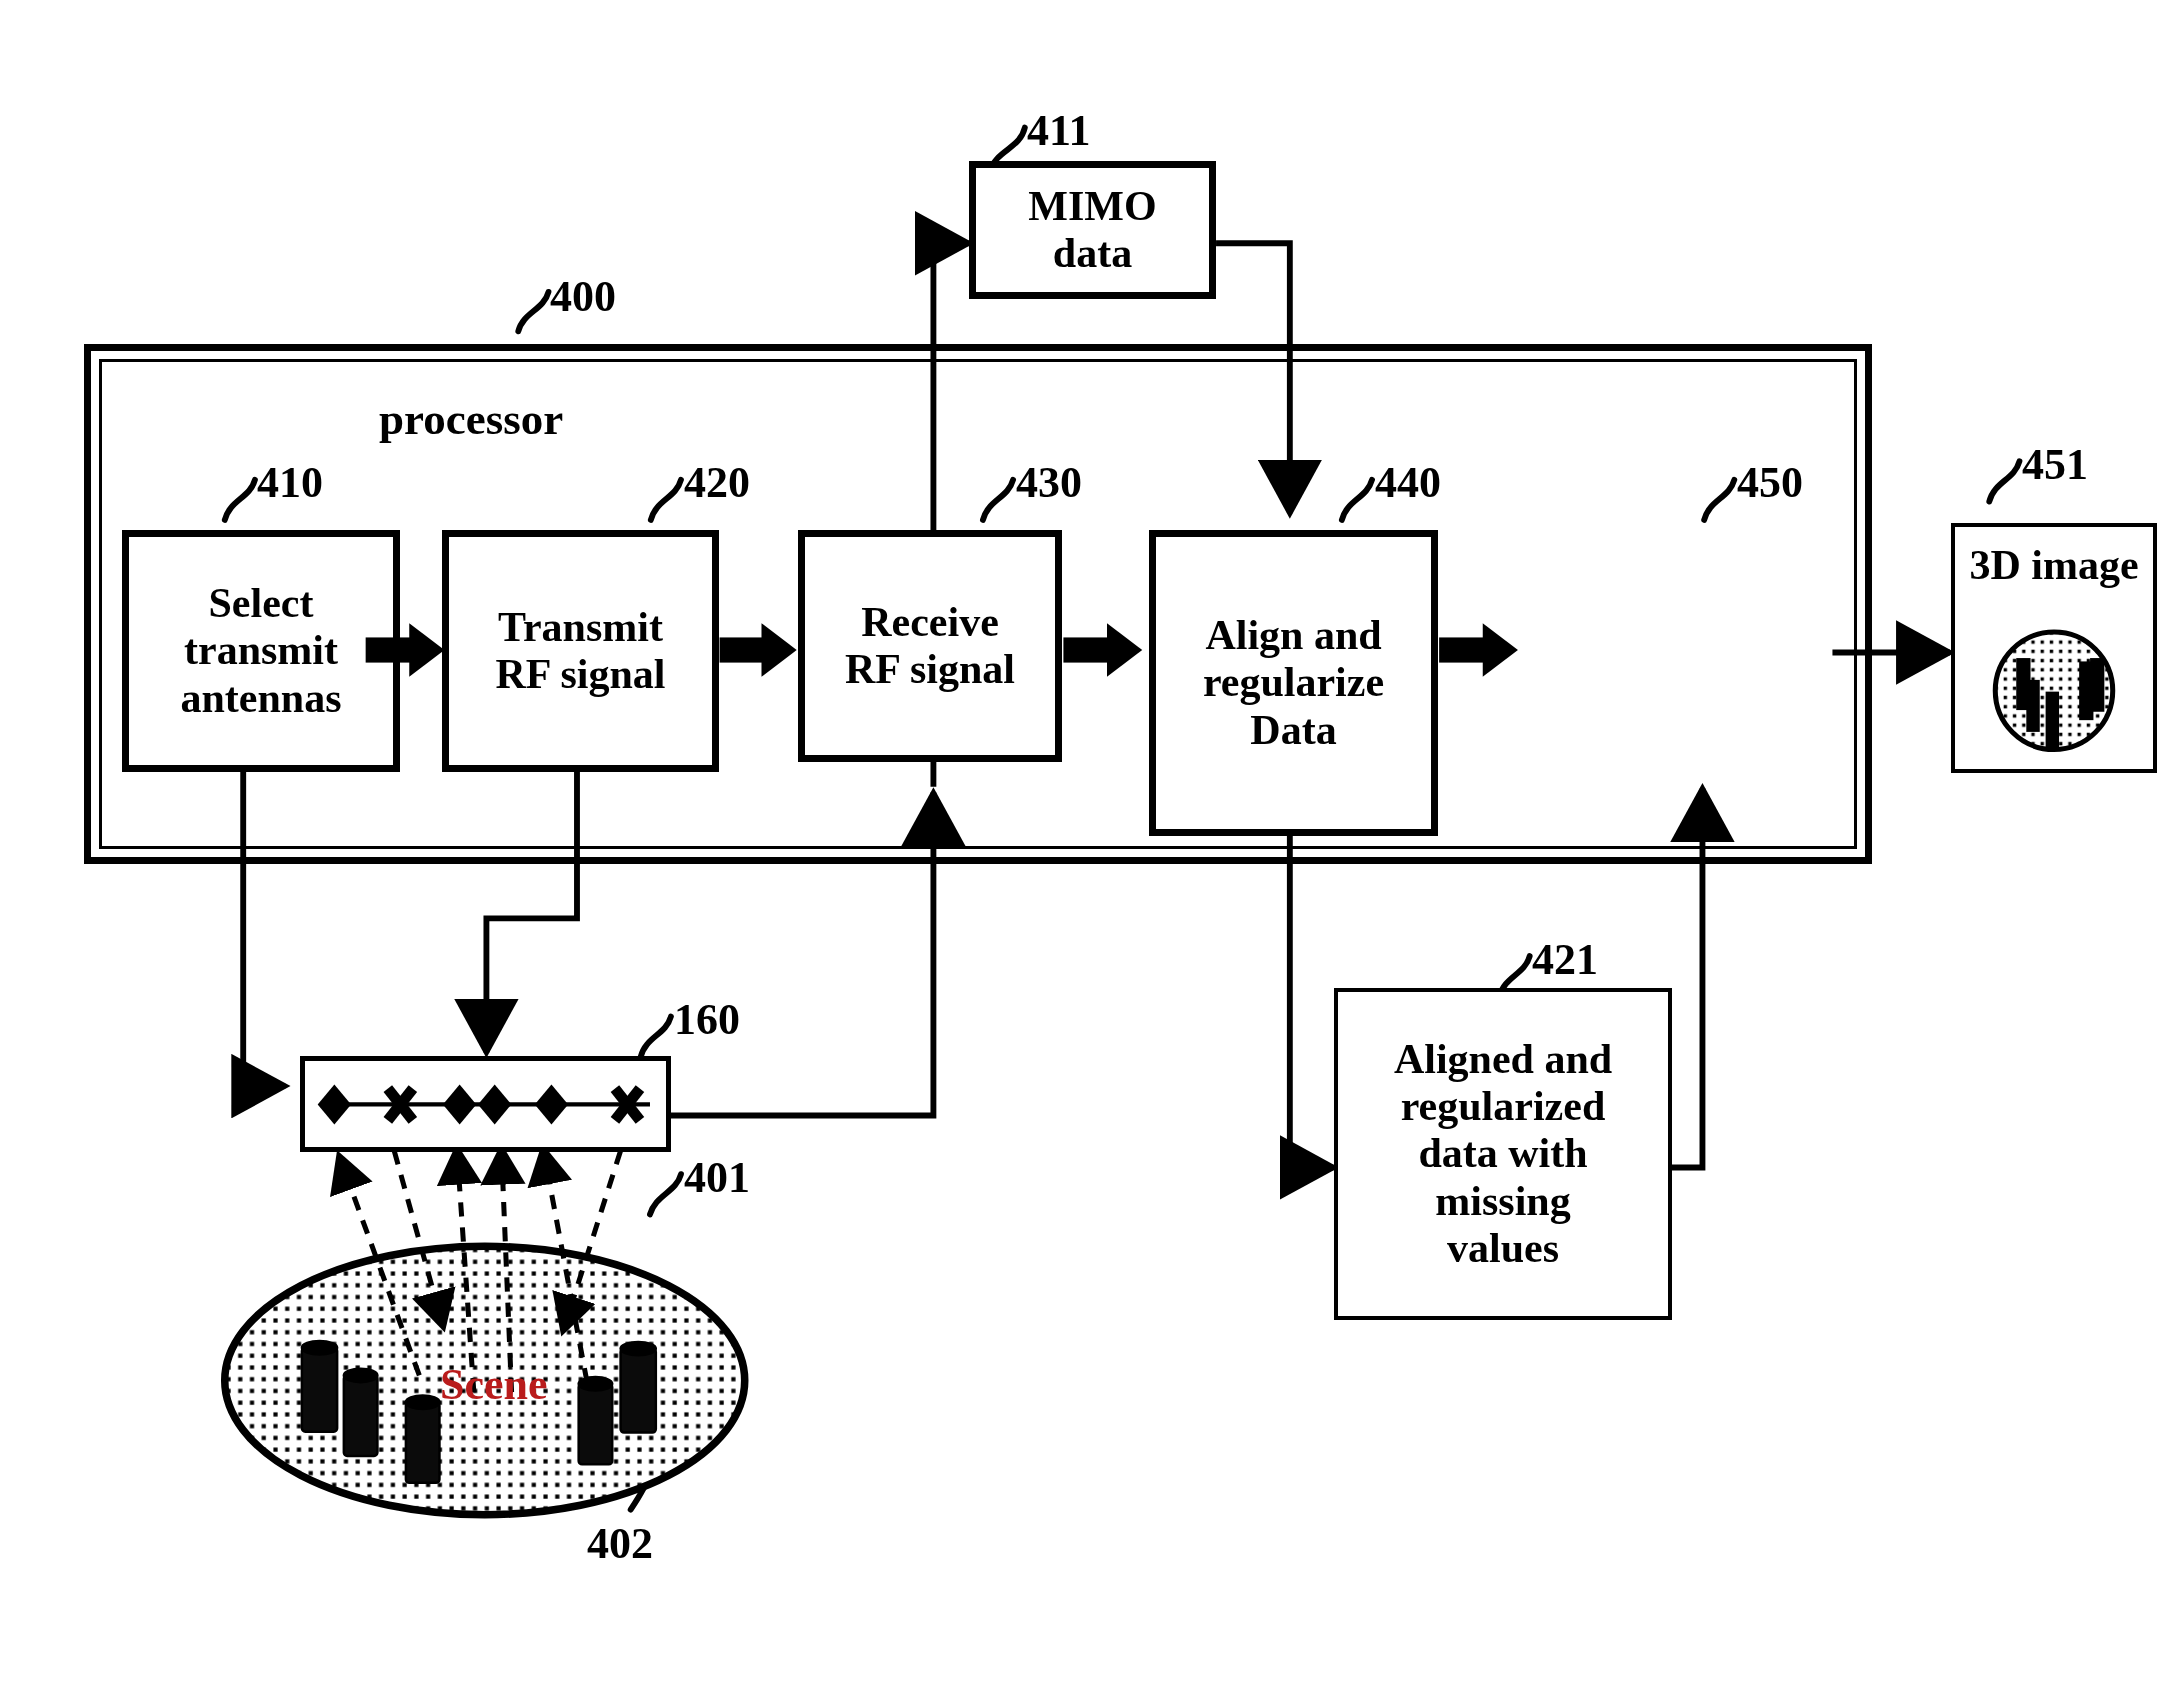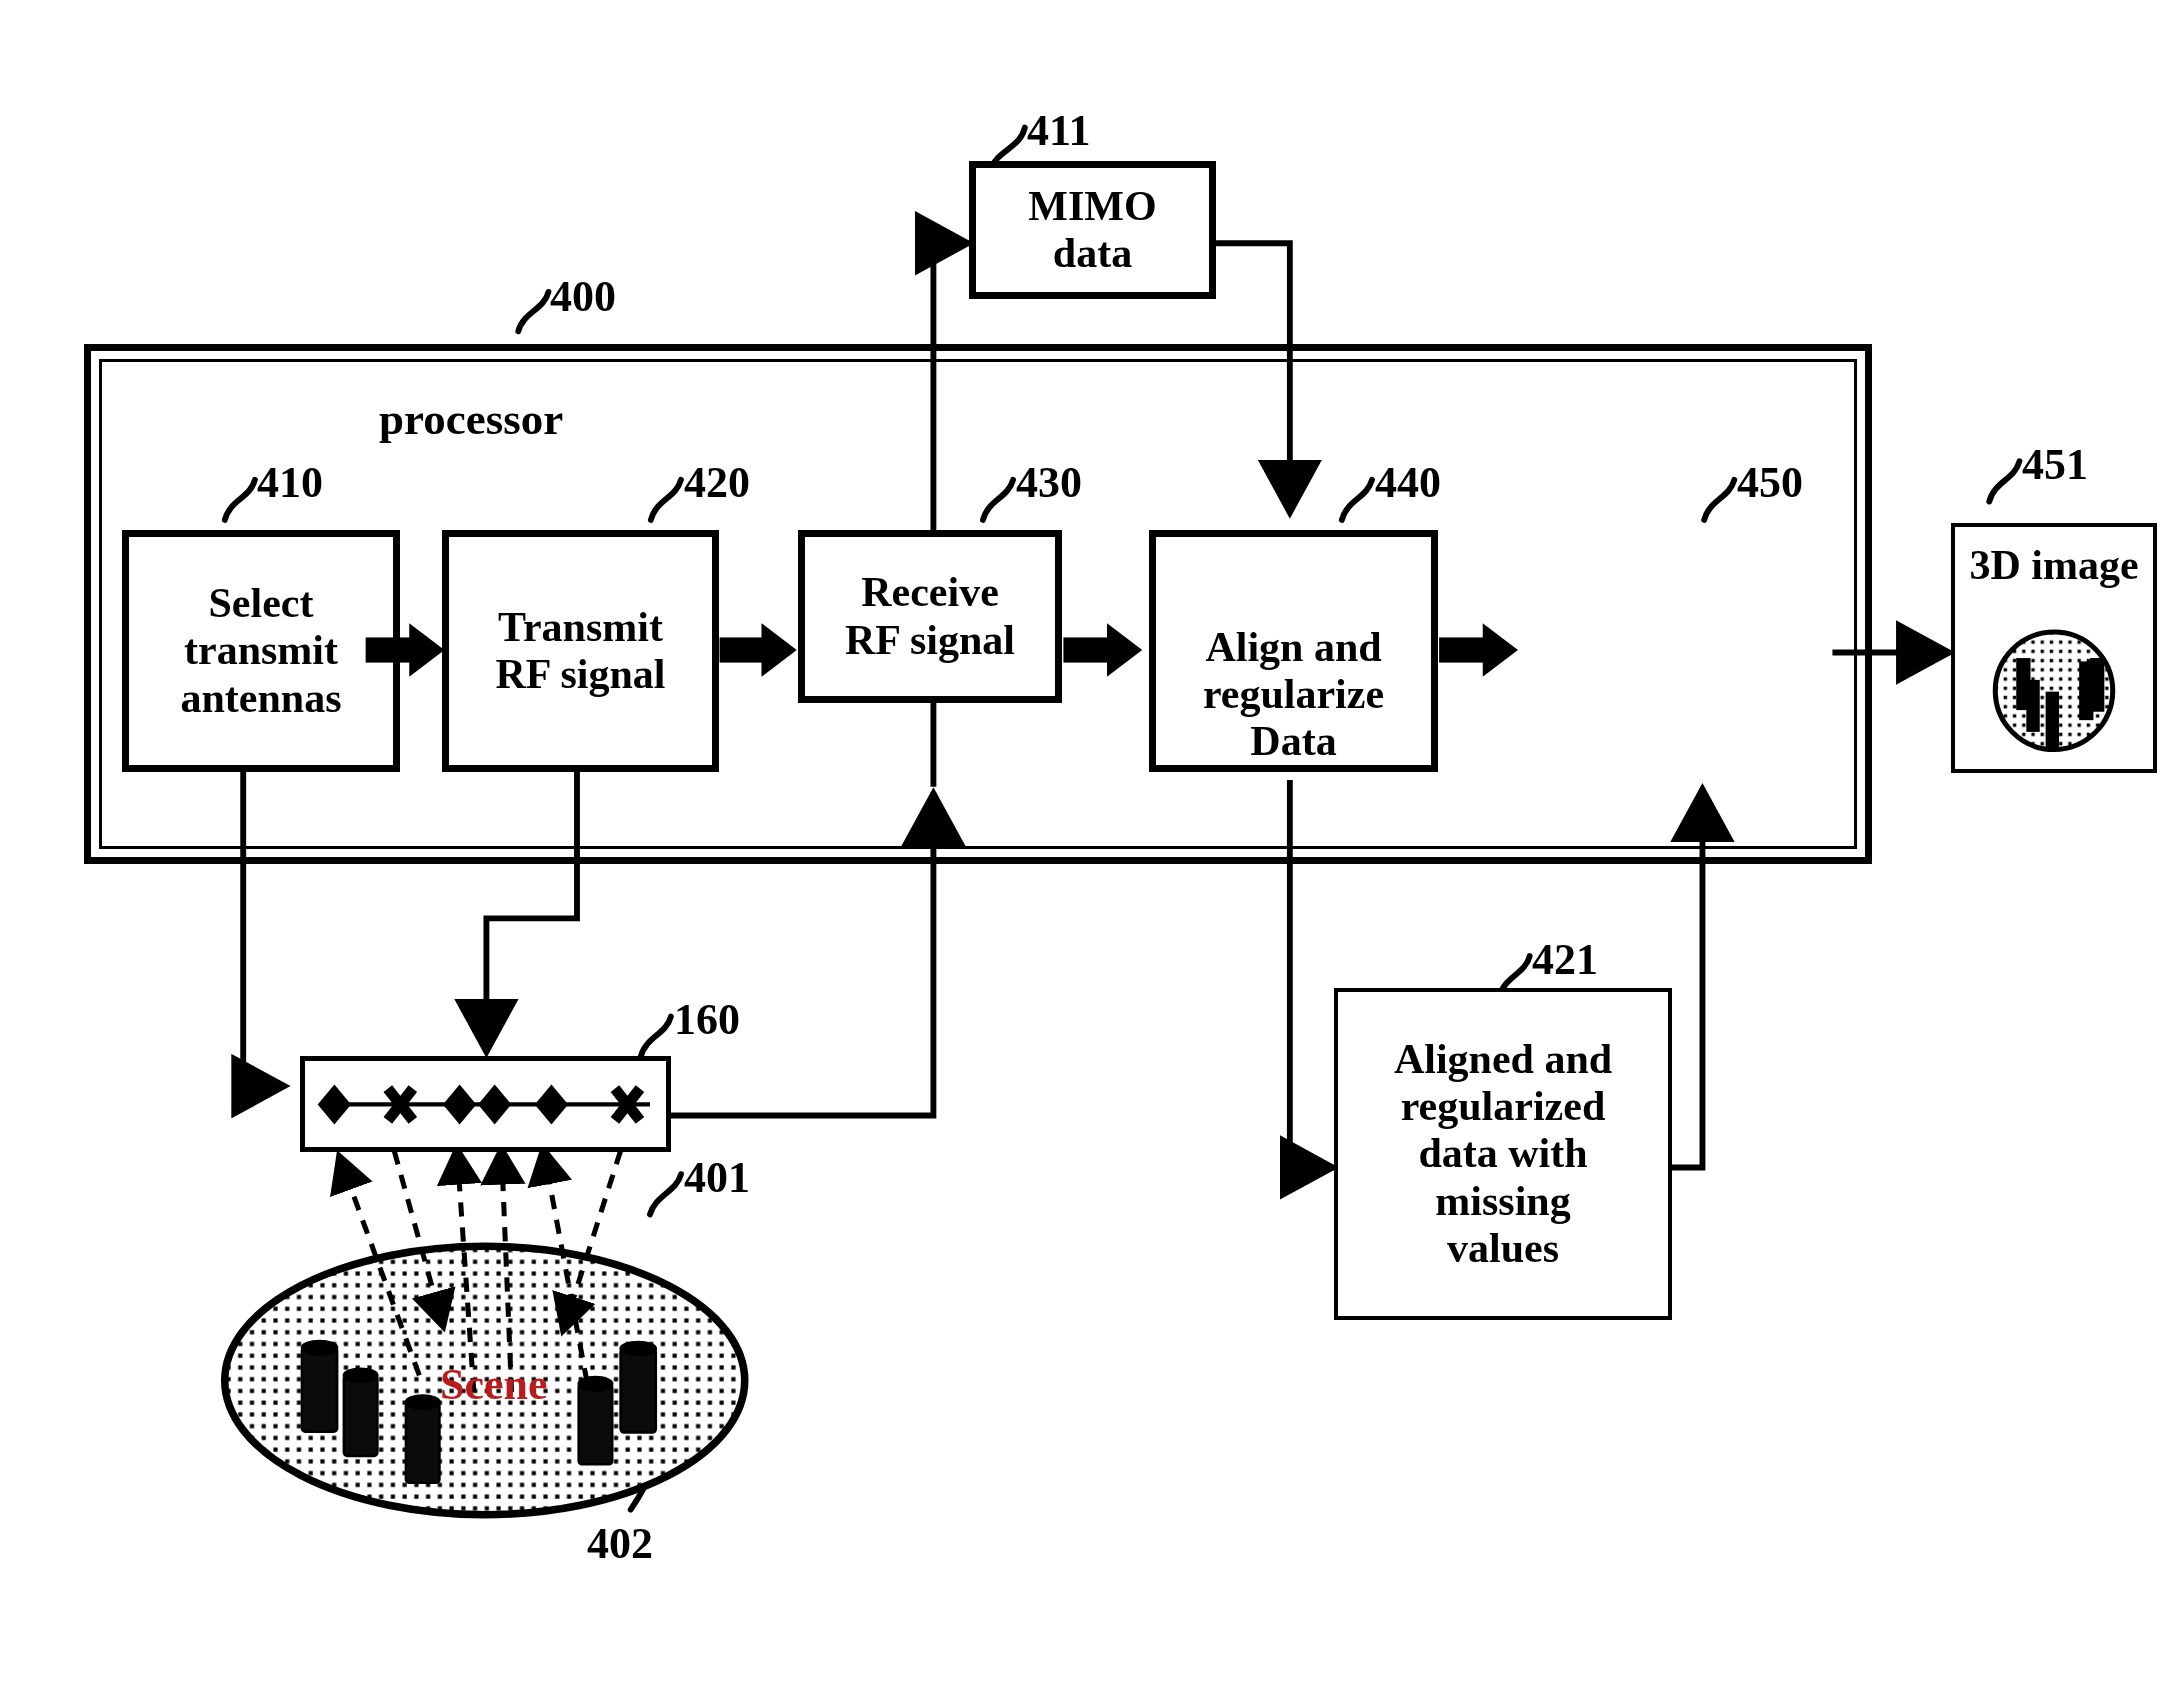--- a/index.html
+++ b/index.html
@@ -206,25 +206,25 @@
   </div>
 
   <div class="box box-thick" style="left:122px; top:530px; width:278px; height:242px; font-size:42px;">
     <span>Select<br>transmit<br>antennas</span>
   </div>
 
   <div class="box box-thick" style="left:442px; top:530px; width:277px; height:242px; font-size:42px;">
     <span>Transmit<br>RF signal</span>
   </div>
 
-  <div class="box box-thick" style="left:798px; top:530px; width:264px; height:173px; font-size:42px;">
+  <div class="box box-thick" style="left:798px; top:530px; width:264px; height:232px; font-size:42px;">
     <span>Receive<br>RF signal</span>
   </div>
 
-  <div class="box box-thick" style="left:1149px; top:530px; width:289px; height:242px; font-size:42px;align-items:flex-end;">
+  <div class="box box-thick" style="left:1149px; top:530px; width:289px; height:306px; font-size:42px;">
     <span>Align and<br>regularize<br>Data</span>
   </div>
 
 
   <svg class="layer" viewBox="0 0 2603 2015" style="z-index:5;">
     <g fill="#000">
 
       <g>
         <rect x="436" y="760" width="60" height="30"></rect>
         <path d="M488,743 L530,775 L488,807 z"></path>

